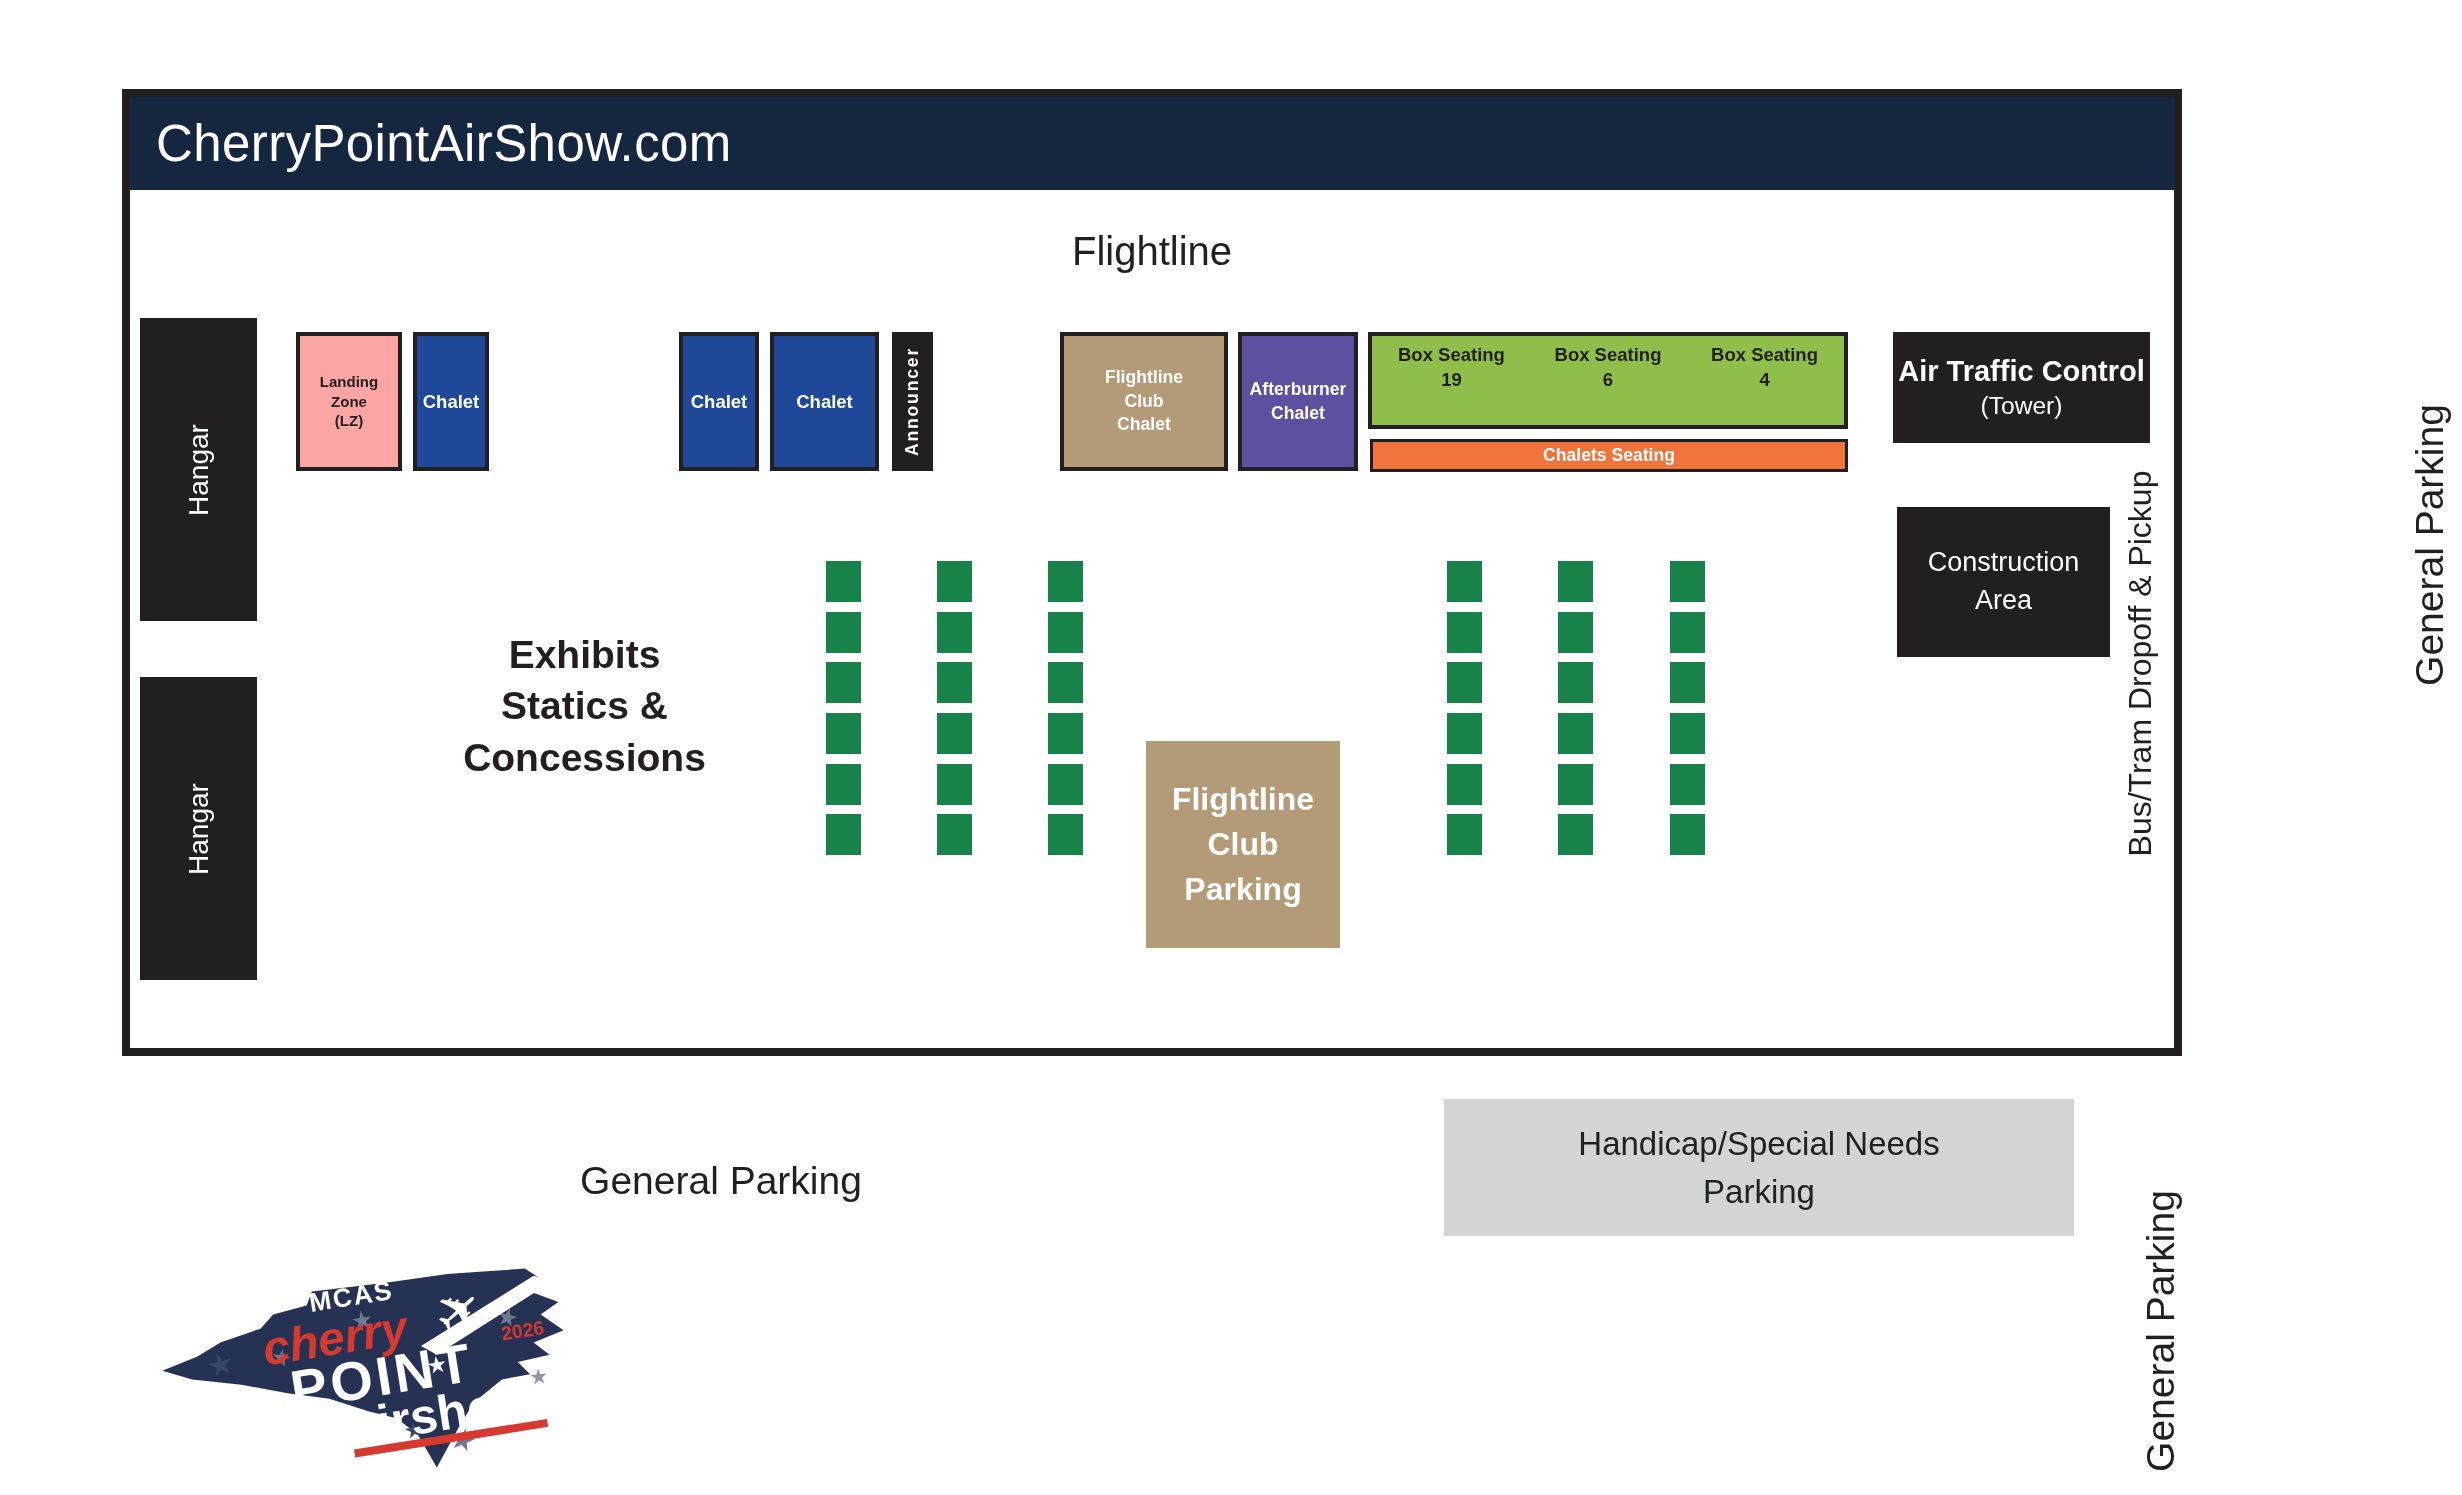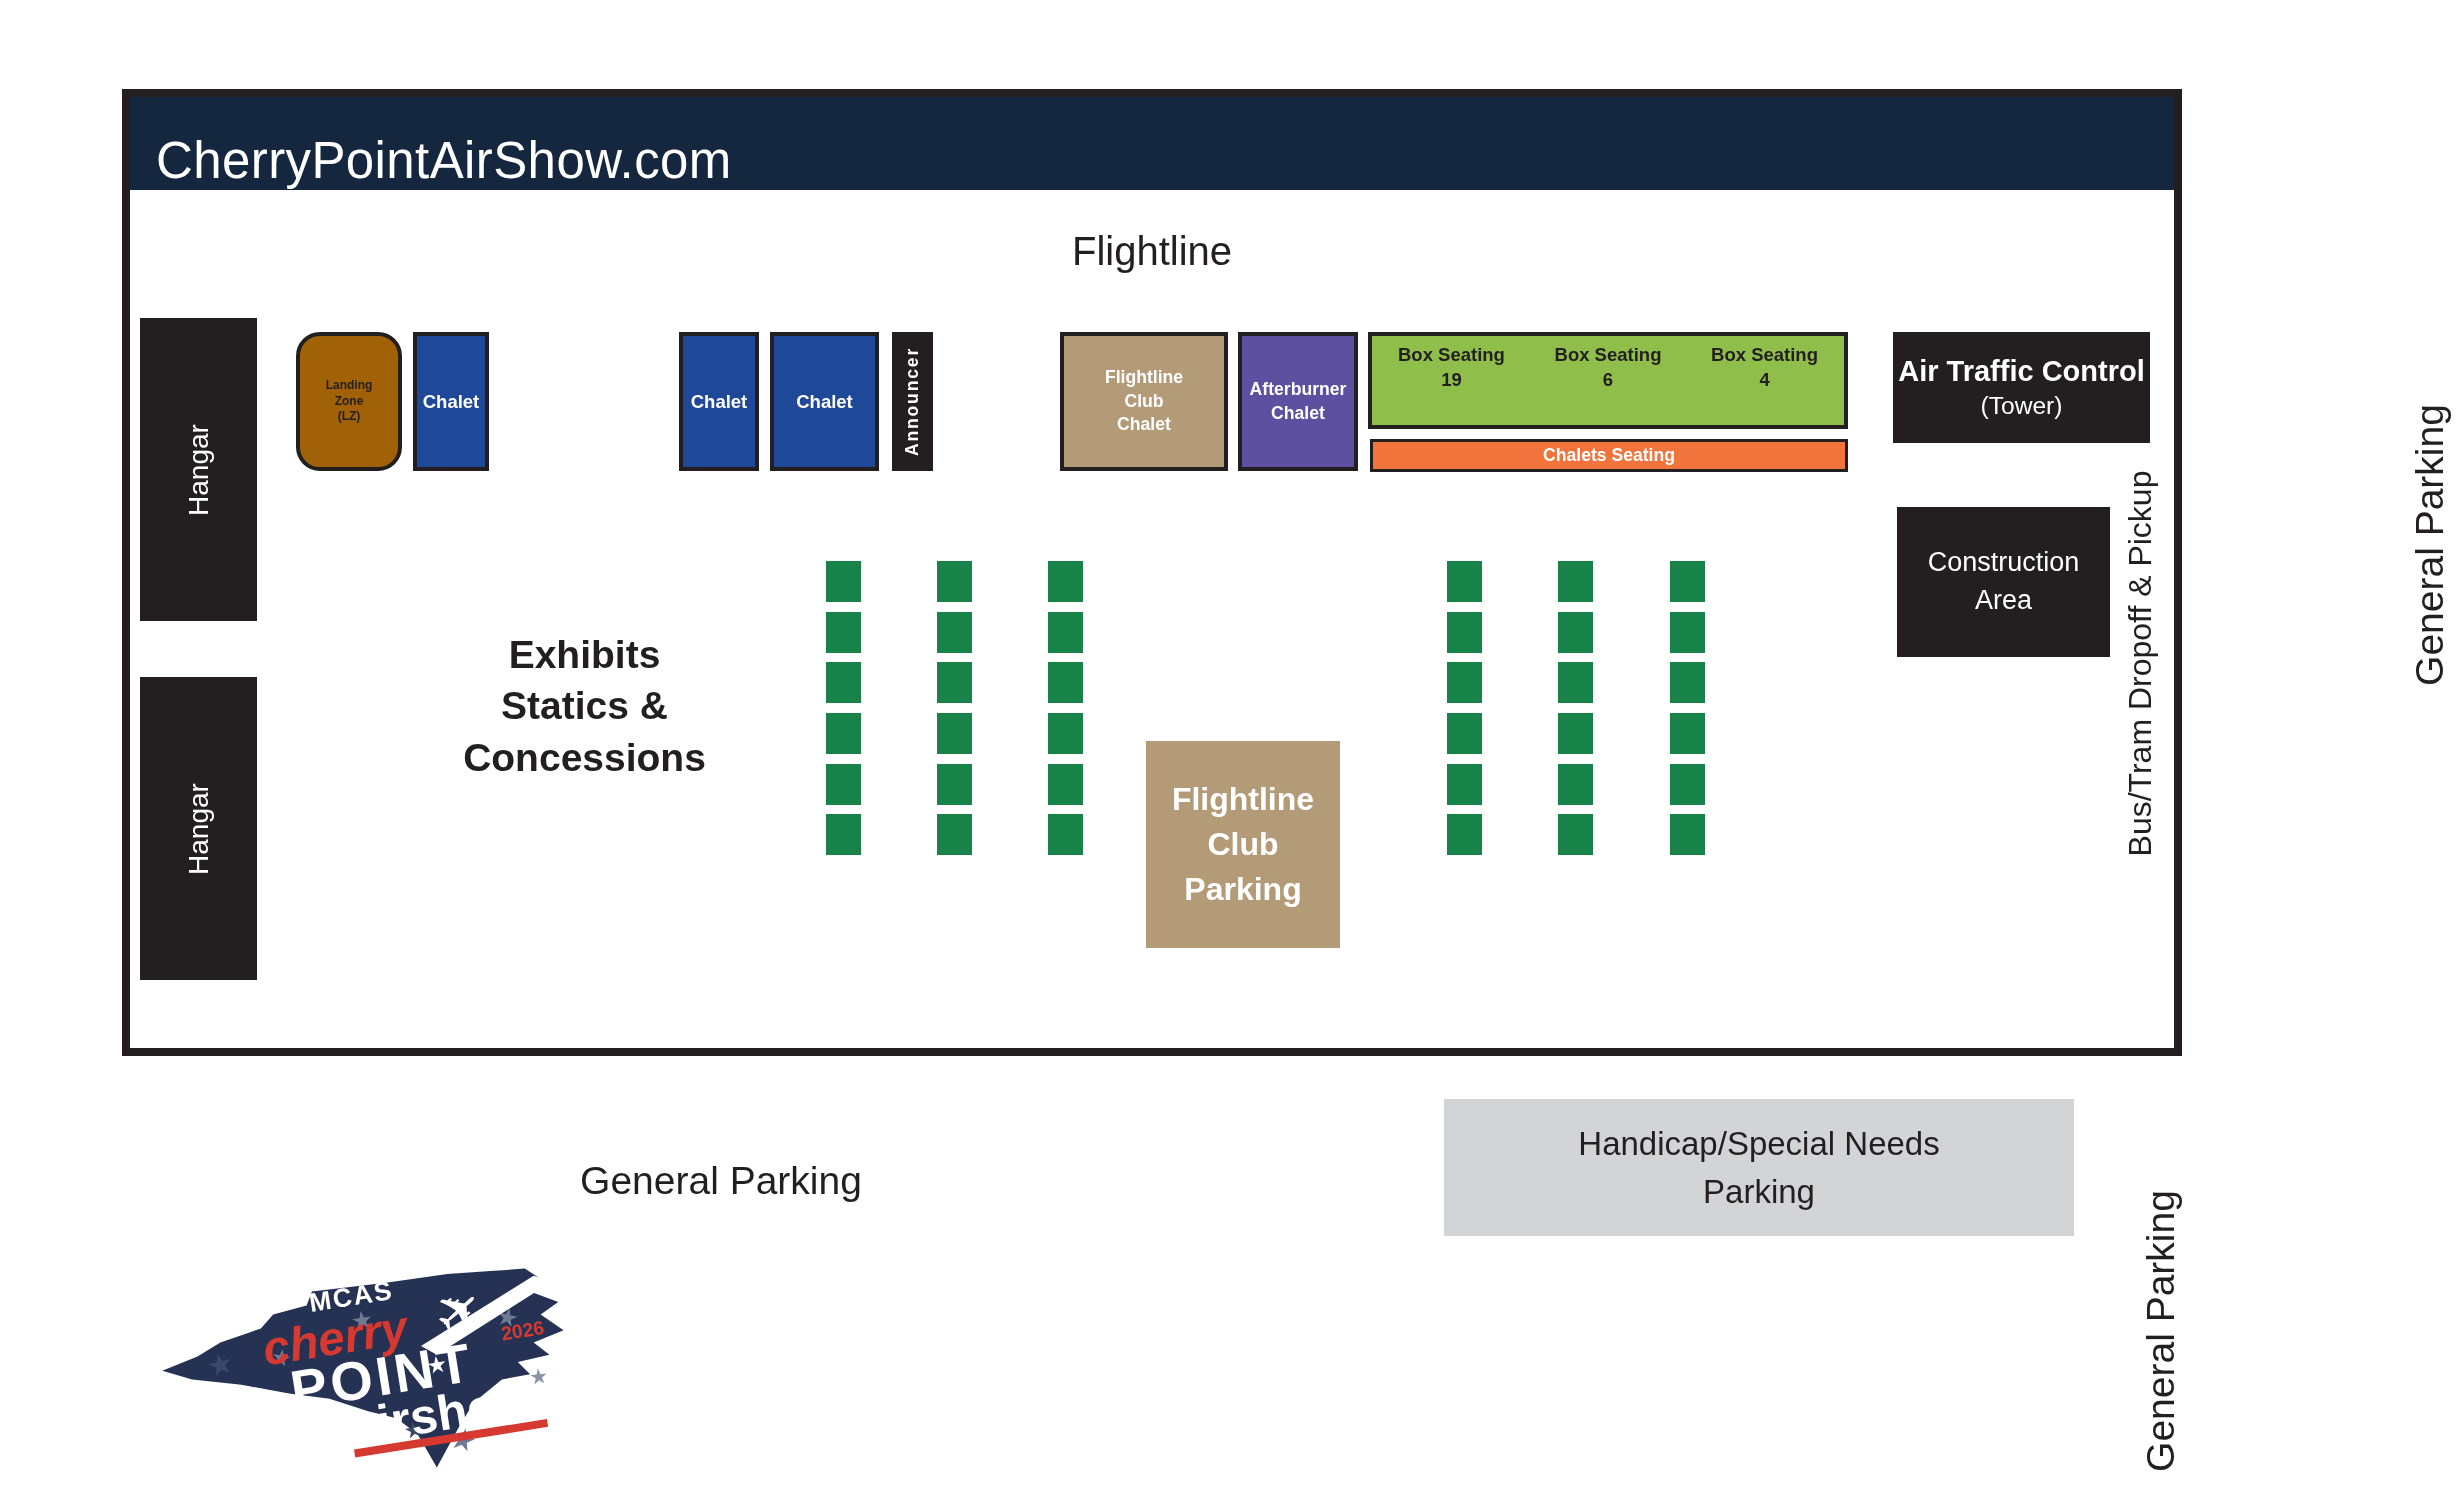--- a/index.html
+++ b/index.html
@@ -3,33 +3,33 @@
 <meta charset="utf-8">
 <style>
   html,body{margin:0;padding:0;background:#ffffff;}
   body{width:2462px;height:1495px;overflow:hidden;font-family:"Liberation Sans","DejaVu Sans",sans-serif;}
   #stage{position:relative;width:2462px;height:1495px;background:#ffffff;}
 
   
   .map-frame{position:absolute;left:122px;top:89px;width:2060px;height:967px;
              border:8px solid #231F20;box-sizing:border-box;background:#ffffff;}
   .header-bar{position:absolute;left:130px;top:97px;width:2044px;height:93px;background:#15263F;
-              display:flex;align-items:flex-end;}
+              display:flex;align-items:center;}
   .header-title{color:#ffffff;font-size:51px;padding-left:26px;letter-spacing:0.4px;}
 
   .flightline-label{position:absolute;left:122px;top:229px;width:2060px;text-align:center;
                     font-size:40px;color:#231F20;}
 
   
   .box{position:absolute;box-sizing:border-box;display:flex;align-items:center;justify-content:center;
        text-align:center;white-space:pre-line;}
   .bordered{border:4.4px solid #231F20;}
   .toprow{top:332px;height:139px;}
 
-  .landing-zone{left:296px;width:106px;background:#a16207;font-size:12px;font-weight:bold;color:#231F20;line-height:1.3;border-radius:24px;}
+  .landing-zone{left:296px;width:106px;background:#fca5a5;font-size:15px;font-weight:bold;color:#231F20;line-height:1.3;}
   .chalet-a{left:413px;width:76px;}
   .chalet-b{left:679px;width:80px;}
   .chalet-c{left:770px;width:109px;}
   .chalet{background:#1F4898;color:#ffffff;font-size:18.5px;font-weight:bold;border:4.4px solid #231F20;}
   .corporate-chalets{left:501px;width:167px;background:#A5D2EC;color:#231F20;font-size:18.5px;font-weight:bold;line-height:1.3;}
   .announcer{left:892px;width:41px;background:#231F20;}
   .tarmac-terrace{left:943px;width:106px;background:#ffffff;color:#231F20;font-size:18.5px;font-weight:bold;line-height:1.35;}
   .flightline-club-chalet{left:1060px;width:168px;background:#B49B77;color:#ffffff;font-size:17.6px;font-weight:bold;line-height:1.35;}
   .afterburner-chalet{left:1238px;width:120px;background:#5D50A0;color:#ffffff;font-size:17.6px;font-weight:bold;line-height:1.35;}
 

